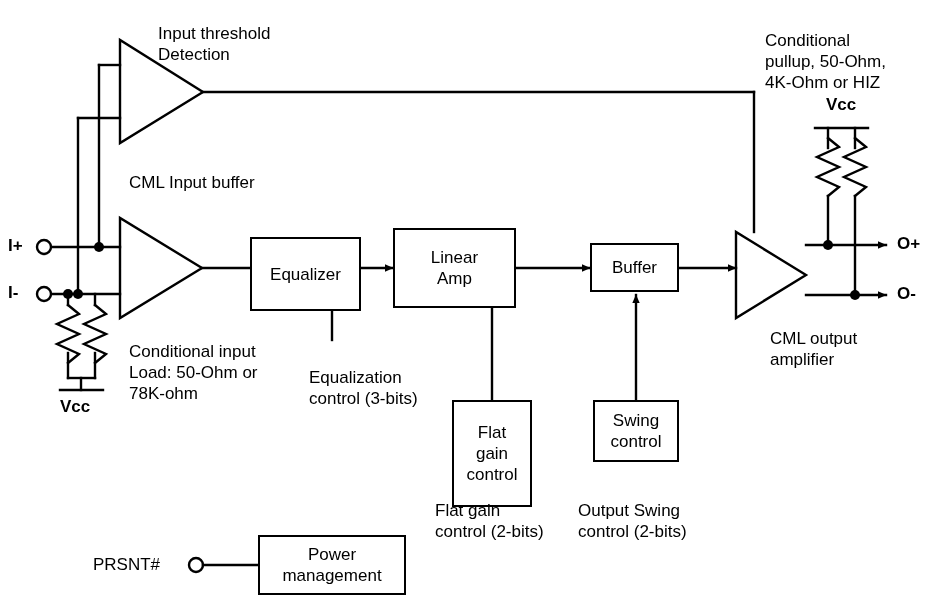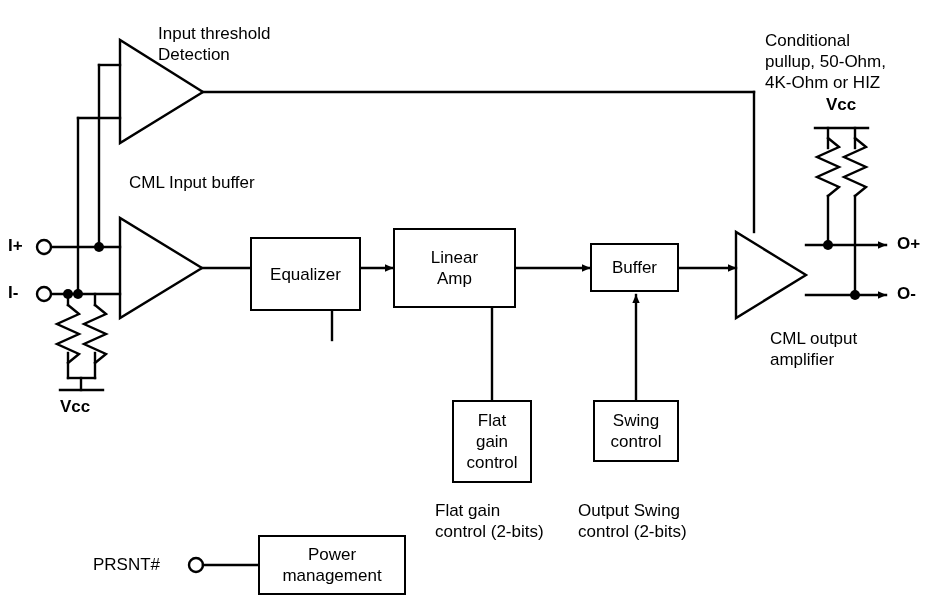--- a/index.html
+++ b/index.html
@@ -126,21 +126,21 @@
     </g>
   </svg>
 
   <div class="box" style="left:250px; top:237px; width:111px; height:74px;">Equalizer</div>
 
   <div class="box" style="left:393px; top:228px; width:123px; height:80px;">Linear
 Amp</div>
 
   <div class="box" style="left:590px; top:243px; width:89px; height:49px;">Buffer</div>
 
-  <div class="box" style="left:452px; top:400px; width:80px; height:83px;">Flat
+  <div class="box" style="left:452px; top:400px; width:80px; height:107px;">Flat
 gain
 control</div>
 
   <div class="box" style="left:593px; top:400px; width:86px; height:62px;">Swing
 control</div>
 
   <div class="box" style="left:258px; top:535px; width:148px; height:60px;">Power
 management</div>
 
   <div class="lbl" style="left:158px; top:23px;">Input threshold
@@ -150,23 +150,28 @@
 pullup, 50-Ohm,
 4K-Ohm or HIZ</div>
 
   <div class="lbl bold" style="left:826px; top:94px;">Vcc</div>
 
   <div class="lbl" style="left:129px; top:172px;">CML Input buffer</div>
 
   <div class="lbl" style="left:770px; top:328px;">CML output
 amplifier</div>
 
+  <div class="lbl" style="left:129px; top:341px;">Conditional input
+Load: 50-Ohm or
+78K-ohm</div>
 
   <div class="lbl bold" style="left:60px; top:396px;">Vcc</div>
 
+  <div class="lbl" style="left:309px; top:367px;">Equalization
+control (3-bits)</div>
 
   <div class="lbl" style="left:435px; top:500px;">Flat gain
 control (2-bits)</div>
 
   <div class="lbl" style="left:578px; top:500px;">Output Swing
 control (2-bits)</div>
 
   <div class="lbl bold" style="left:8px; top:235px;">I+</div>
 
   <div class="lbl bold" style="left:8px; top:282px;">I-</div>

